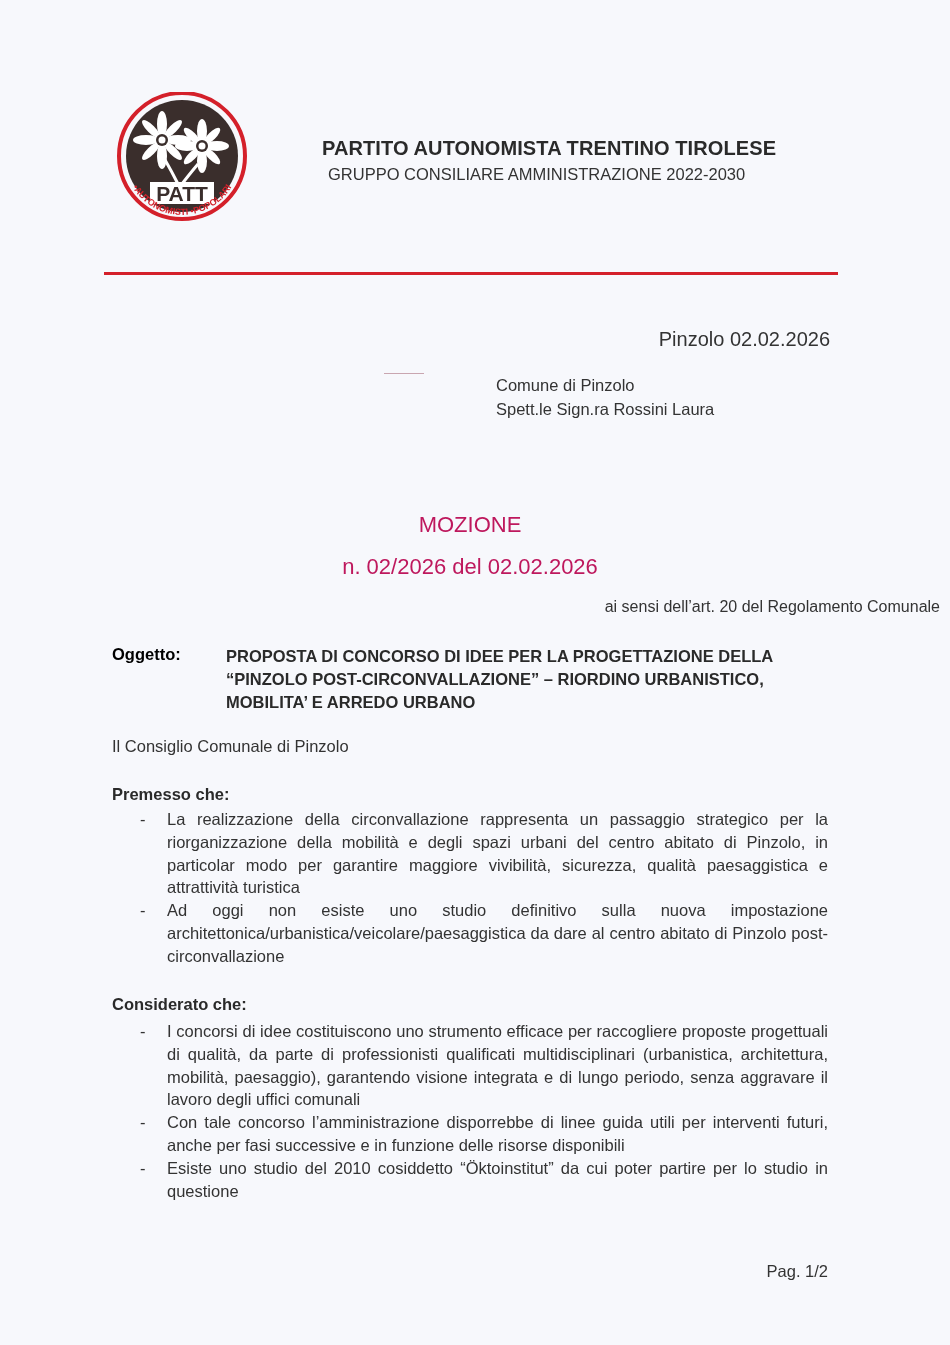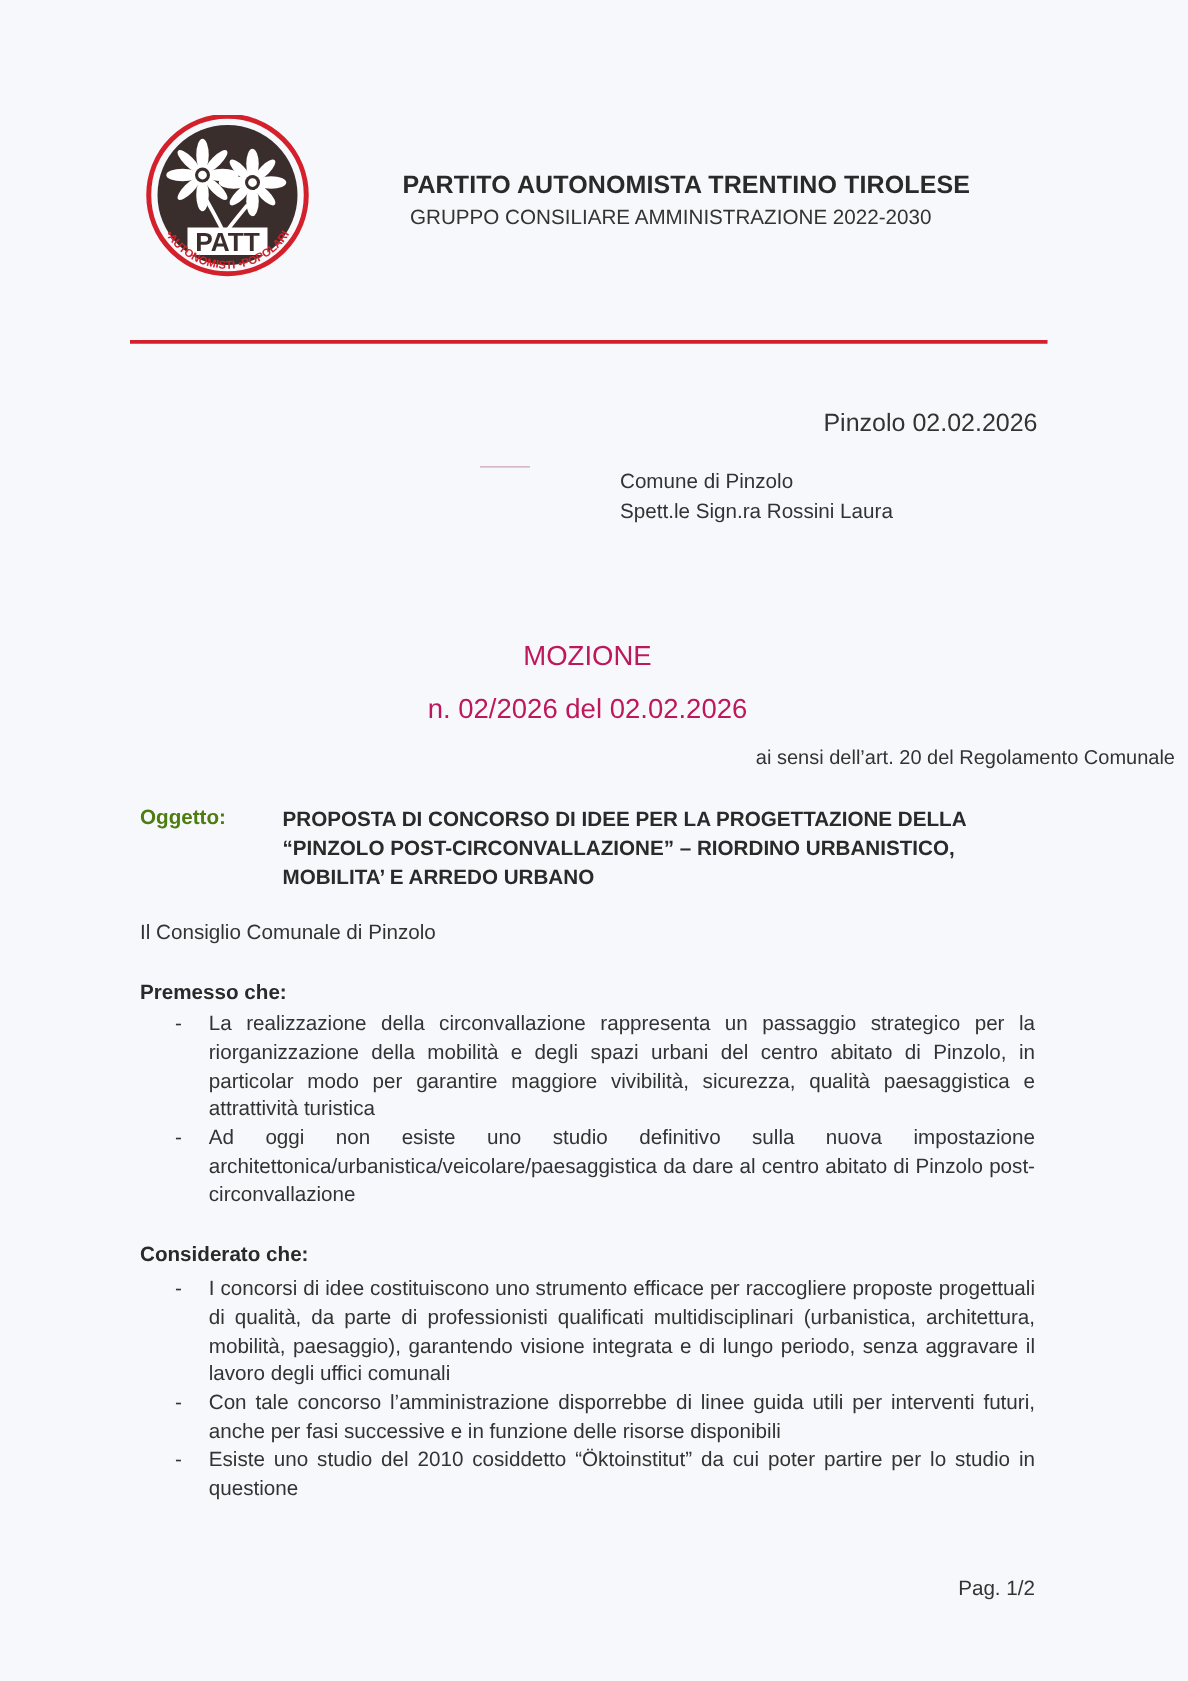--- a/index.html
+++ b/index.html
@@ -15,21 +15,21 @@
   .header-org { position: absolute; left: 322px; top: 137px; font-size: 20px; font-weight: bold; color: #2a2a2a; letter-spacing: 0.1px; }
   .header-group { position: absolute; left: 328px; top: 165px; font-size: 16.5px; color: #333; }
   .red-rule { position: absolute; left: 104px; top: 272px; width: 734px; height: 3px; background: #d4202a; }
   .date-line { position: absolute; right: 120px; top: 328px; font-size: 20px; color: #333; }
   .faint-mark { position: absolute; left: 384px; top: 373px; width: 40px; height: 1px; background: #c9a6b0; }
   .recipient { position: absolute; left: 496px; top: 374px; font-size: 16.5px; color: #333; line-height: 23.5px; }
   .title { position: absolute; left: 0; width: 940px; text-align: center; font-weight: normal; color: #be185d; }
   .t1 { top: 512px; font-size: 22px; }
   .t2 { top: 543px; font-size: 22px; margin-top: 11px; }
   .subtitle { position: absolute; left: 0; width: 940px; text-align: right; top: 598px; font-size: 16px; color: #333; }
-  .oggetto-label { position: absolute; left: 112px; top: 645px; font-size: 16.5px; font-weight: bold; color: #4d7c0f; }
+  .oggetto-label { position: absolute; left: 112px; top: 645px; font-size: 16.5px; font-weight: bold; color: #000000; }
   .oggetto-text { position: absolute; left: 226px; top: 645px; width: 600px; font-size: 16.5px; font-weight: bold; color: #2a2a2a; line-height: 23px; }
   .intro { position: absolute; left: 112px; top: 737px; font-size: 16.5px; color: #333; }
   .section-head { position: absolute; left: 112px; font-size: 16.5px; font-weight: bold; color: #2a2a2a; }
   .sh1 { top: 785px; }
   .sh2 { top: 995px; }
   .bullets { position: absolute; left: 112px; width: 716px; margin: 0; padding: 0; list-style: none; font-size: 16.5px; color: #333; line-height: 22.8px; }
   .b1 { top: 808px; }
   .b2 { top: 1020px; }
   .bullets li { position: relative; padding-left: 55px; text-align: justify; }
   .bullets li .dash { position: absolute; left: 28px; top: 0; }

